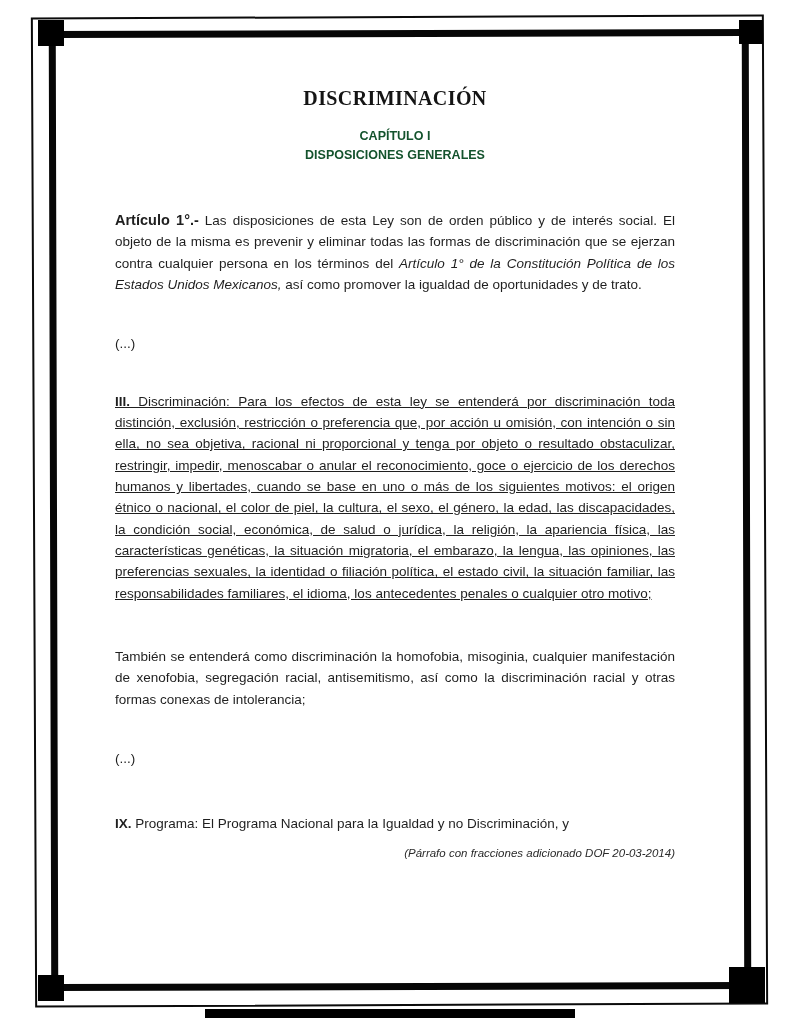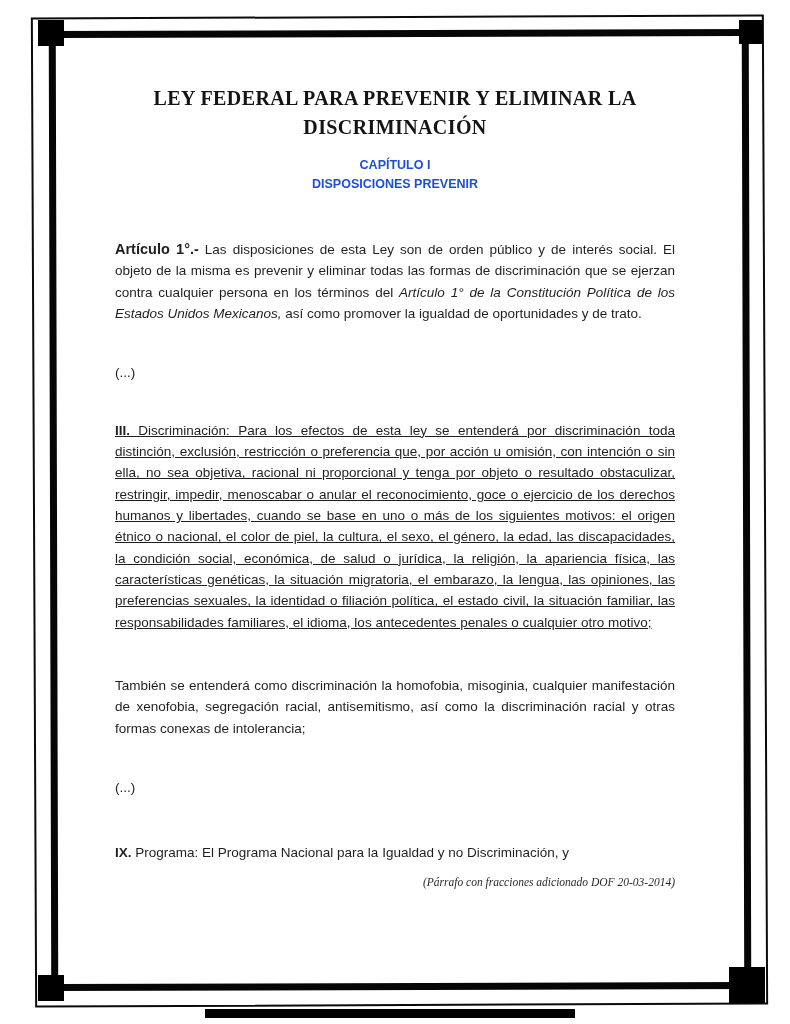--- a/index.html
+++ b/index.html
@@ -58,21 +58,21 @@
     letter-spacing: 0.4px;
     color: #141414;
   }
   .title .tline { display: block; }
   .chapter {
     margin-top: 14px;
     text-align: center;
     font-weight: 700;
     font-size: 12.5px;
     line-height: 1.5;
-    color: #1d4ed8;
+    color: #14532d;
   }
   .chapter .cline { display: block; }
   p { margin: 12px; }
   .para {
     font-size: 13.5px;
     line-height: 1.58;
     text-align: justify;
     color: #1f1f1f;
   }
   .p-article { margin-top: 44px; }
@@ -81,46 +81,44 @@
   .ellipsis { margin-top: 38px; text-align: left; }
   .p-iii { margin-top: 36px; text-decoration: underline; }
   .p-homo { margin-top: 42px; }
   .p-ix { margin-top: 44px; text-align: left; }
   .footnote {
     margin-top: 4px;
     text-align: right;
     font-style: italic;
     font-size: 11.5px;
     color: #2a2a2a;
-    font-family: Liberation Serif, serif;
   }
 </style>
 </head>
 <body>
 
 <div class="page">
 
   <div class="frame-thin"></div>
   <div class="frame-main"></div>
   <div class="corner tl"></div>
   <div class="corner tr"></div>
   <div class="corner bl"></div>
   <div class="corner br"></div>
   <div class="bottom-bar"></div>
 
   <div class="content">
 
     <h1 class="title">
-      <span class="tline">LEY FEDERAL PARA PREVENIR Y ELIMINAR LA</span>
       <span class="tline">DISCRIMINACIÓN</span>
     </h1>
 
     <div class="chapter">
       <span class="cline">CAPÍTULO I</span>
-      <span class="cline">DISPOSICIONES PREVENIR</span>
+      <span class="cline">DISPOSICIONES GENERALES</span>
     </div>
 
     <p class="para p-article"><strong>Artículo 1°.-</strong><span> Las disposiciones de esta Ley son de orden público y de interés social. El objeto de la misma es prevenir y eliminar todas las formas de discriminación que se ejerzan contra cualquier persona en los términos del </span><em>Artículo 1° de la Constitución Política de los Estados Unidos Mexicanos,</em><span> así como promover la igualdad de oportunidades y de trato.</span></p>
 
     <p class="para ellipsis">(...)</p>
 
     <p class="para p-iii"><strong>III.</strong><span> Discriminación: Para los efectos de esta ley se entenderá por discriminación toda distinción, exclusión, restricción o preferencia que, por acción u omisión, con intención o sin ella, no sea objetiva, racional ni proporcional y tenga por objeto o resultado obstaculizar, restringir, impedir, menoscabar o anular el reconocimiento, goce o ejercicio de los derechos humanos y libertades, cuando se base en uno o más de los siguientes motivos: el origen étnico o nacional, el color de piel, la cultura, el sexo, el género, la edad, las discapacidades, la condición social, económica, de salud o jurídica, la religión, la apariencia física, las características genéticas, la situación migratoria, el embarazo, la lengua, las opiniones, las preferencias sexuales, la identidad o filiación política, el estado civil, la situación familiar, las responsabilidades familiares, el idioma, los antecedentes penales o cualquier otro motivo;</span></p>
 
     <p class="para p-homo">También se entenderá como discriminación la homofobia, misoginia, cualquier manifestación de xenofobia, segregación racial, antisemitismo, así como la discriminación racial y otras formas conexas de intolerancia;</p>
 

